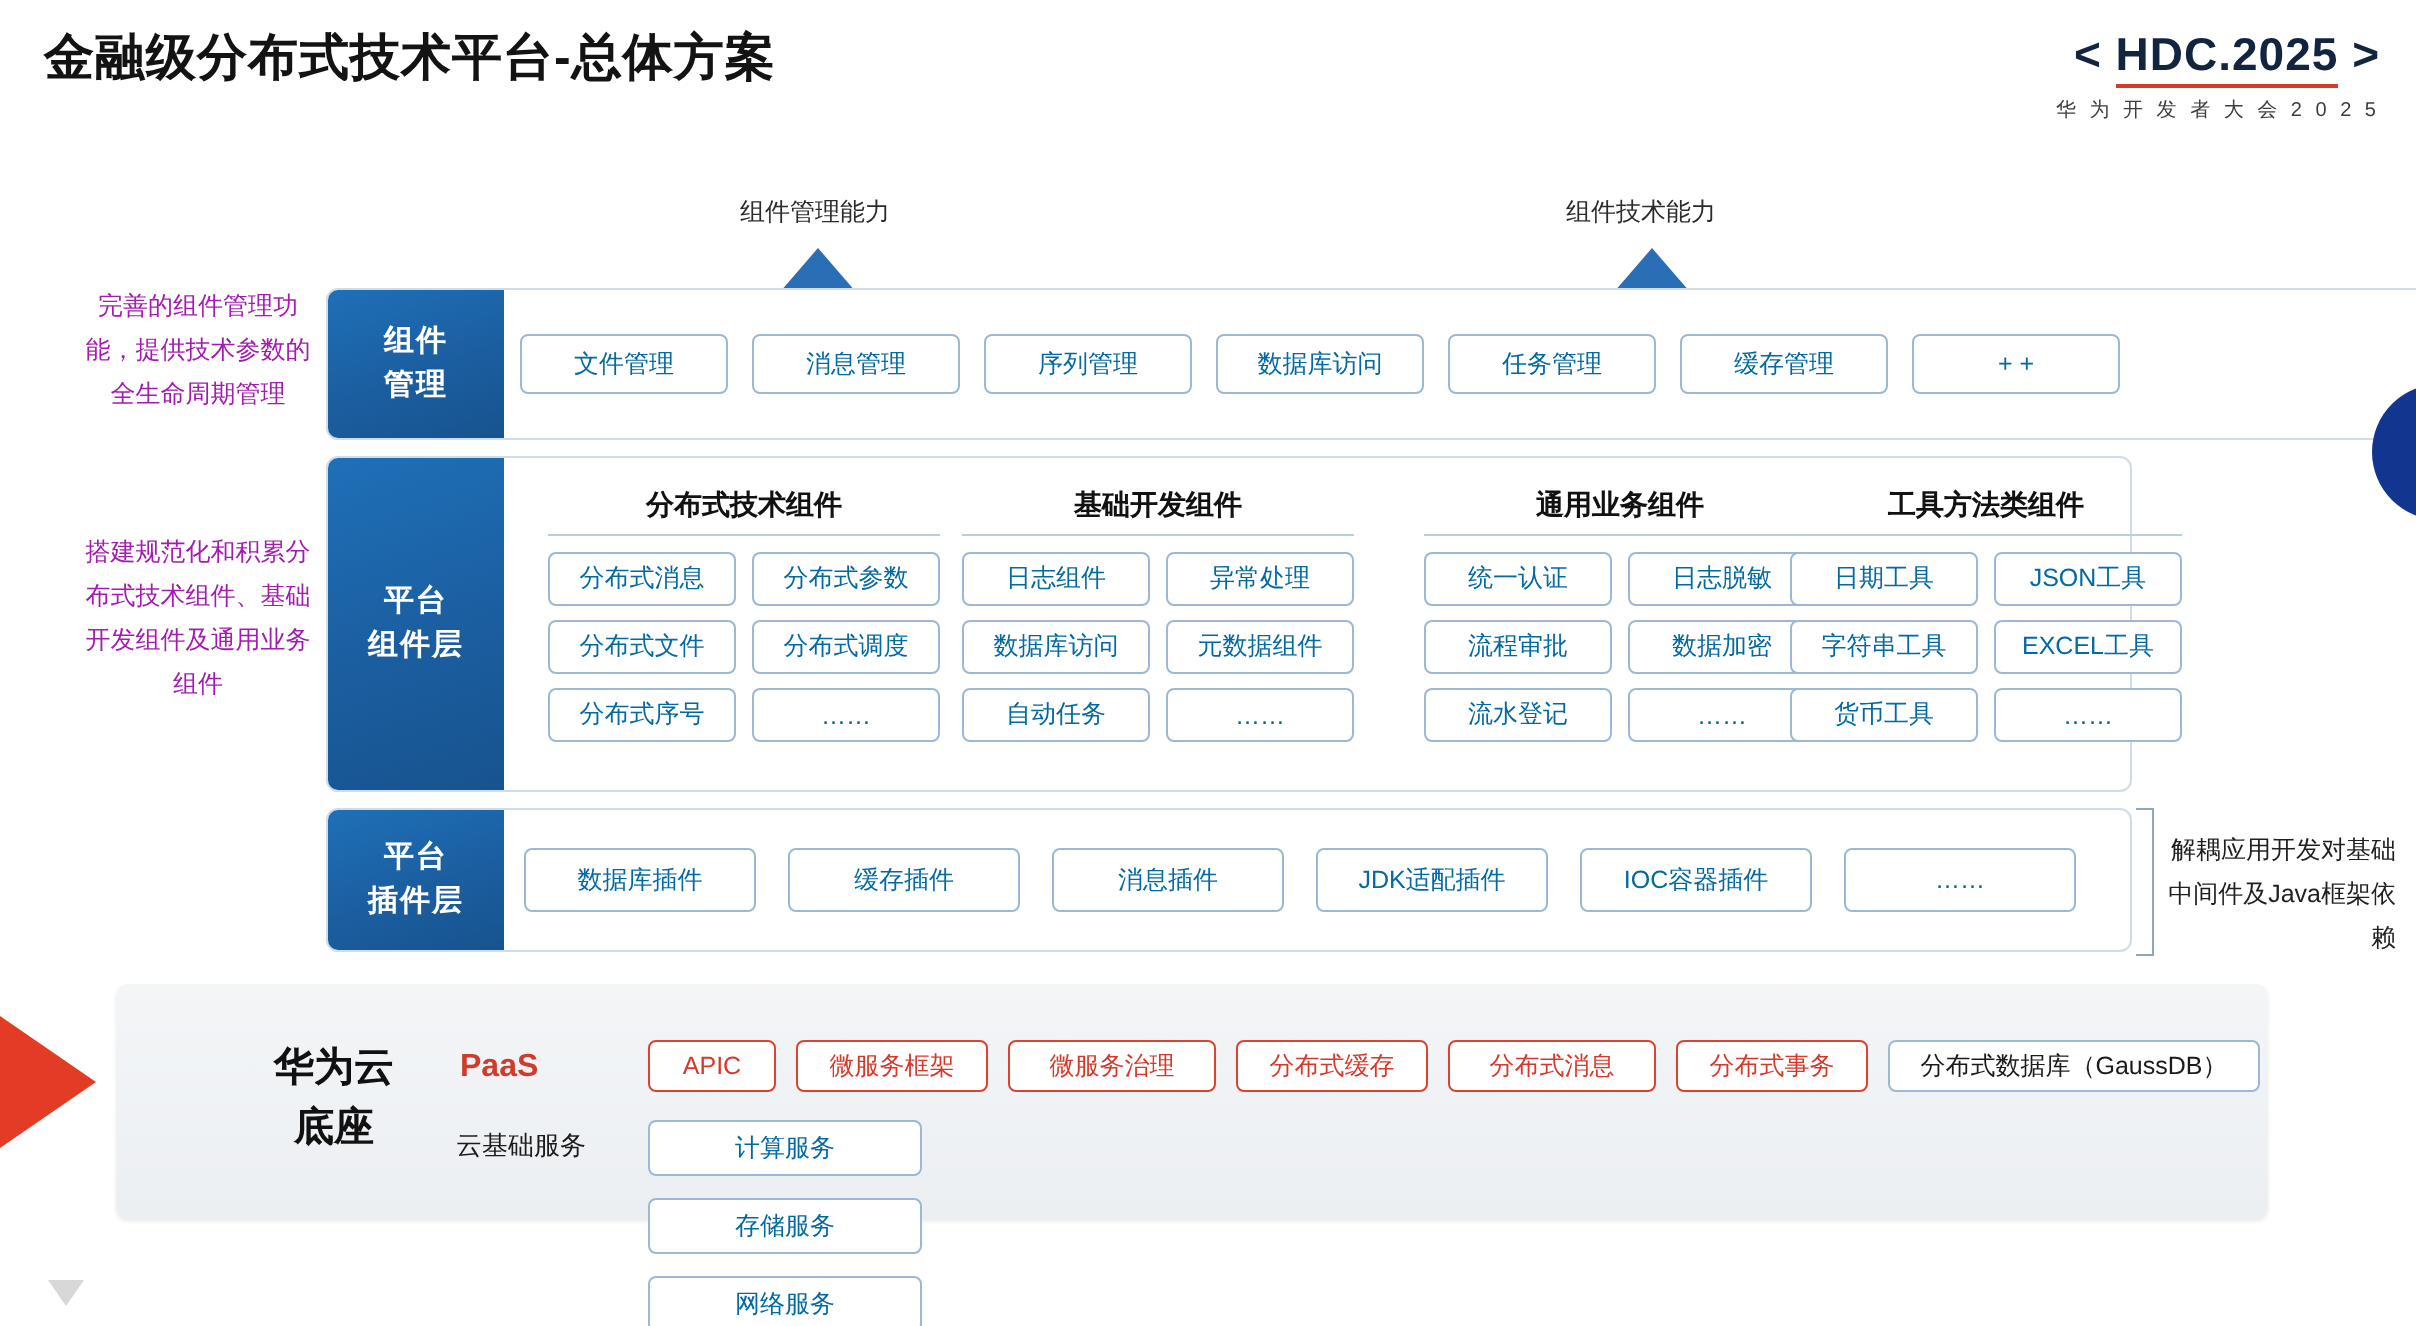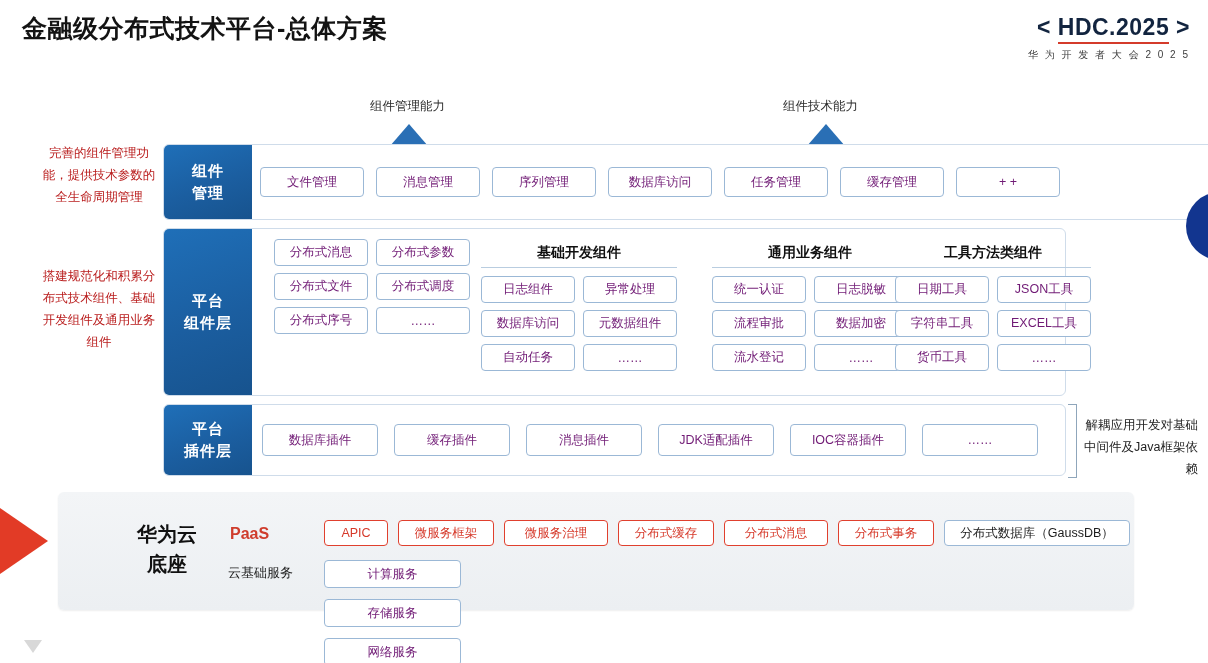--- a/index.html
+++ b/index.html
@@ -65,21 +65,21 @@
     border-right: 19px solid transparent;
     border-bottom: 22px solid #2a6fb5;
   }
 
   
   .left-note {
     position: absolute;
     width: 118px;
     font-size: 12.5px;
     line-height: 22px;
-    color: #b91c1c;
+    color: #a21caf;
     text-align: center;
   }
   .right-note {
     position: absolute;
     width: 120px;
     font-size: 12.5px;
     line-height: 22px;
     color: #1f1f1f;
     text-align: right;
   }
@@ -108,21 +108,21 @@
     letter-spacing: 1px;
     border-radius: 5px 0 0 5px;
     line-height: 22px;
   }
 
   .chip {
     border: 1px solid #9bb8d6;
     border-radius: 4px;
     background: #fff;
     font-size: 12.5px;
-    color: #701a75;
+    color: #0369a1;
     display: flex;
     align-items: center;
     justify-content: center;
     box-sizing: border-box;
   }
 
   
   #band1 { left: 163px; top: 144px; width: 1078px; height: 76px; }
   #band1 .row {
     position: absolute;
@@ -317,20 +317,21 @@
   </div>
 </div>
 
 <div class="band" id="band2">
   <div class="band-head">
     <span>平台</span>
     <span>组件层</span>
   </div>
 
   <div class="col-group" style="left:110px;">
+    <div class="group-title">分布式技术组件</div>
     <div class="group-grid">
       <div class="chip">分布式消息</div>
       <div class="chip">分布式参数</div>
       <div class="chip">分布式文件</div>
       <div class="chip">分布式调度</div>
       <div class="chip">分布式序号</div>
       <div class="chip">……</div>
     </div>
   </div>
 

